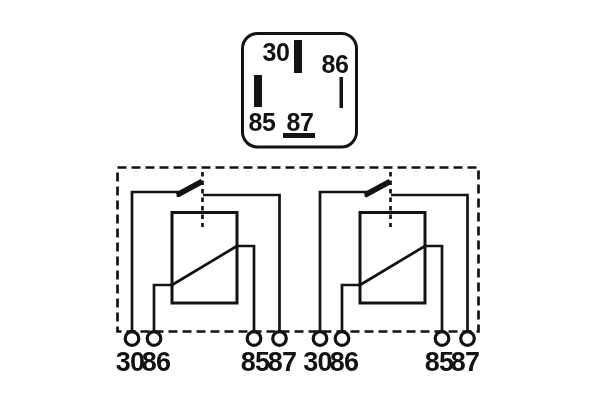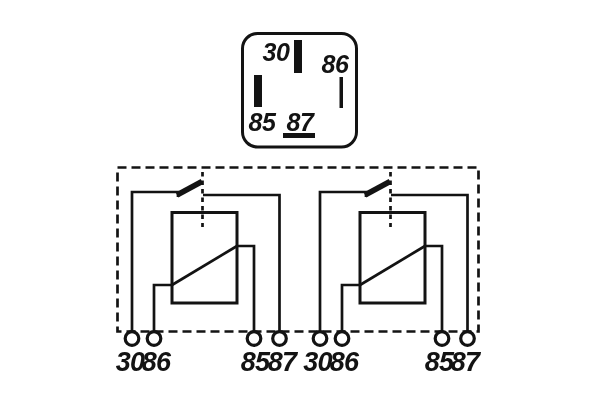--- a/index.html
+++ b/index.html
@@ -8,21 +8,20 @@
     width: 600px;
     height: 400px;
     background: var(--background, #ffffff);
     overflow: hidden;
   }
   .stage {
     position: relative;
     width: 546px;
     height: 400px;
     background: var(--background, #ffffff);
-    font-style: italic;
   }
   svg.diagram { display: block; }
   svg.diagram text {
     font-family: "Liberation Sans", sans-serif;
     font-weight: bold;
     fill: var(--ink, #131313);
     text-anchor: middle;
   }
   .socket-label   { font-size: 25px; letter-spacing: -0.5px; }
   .terminal-label { font-size: 27px; letter-spacing: -0.8px; }

